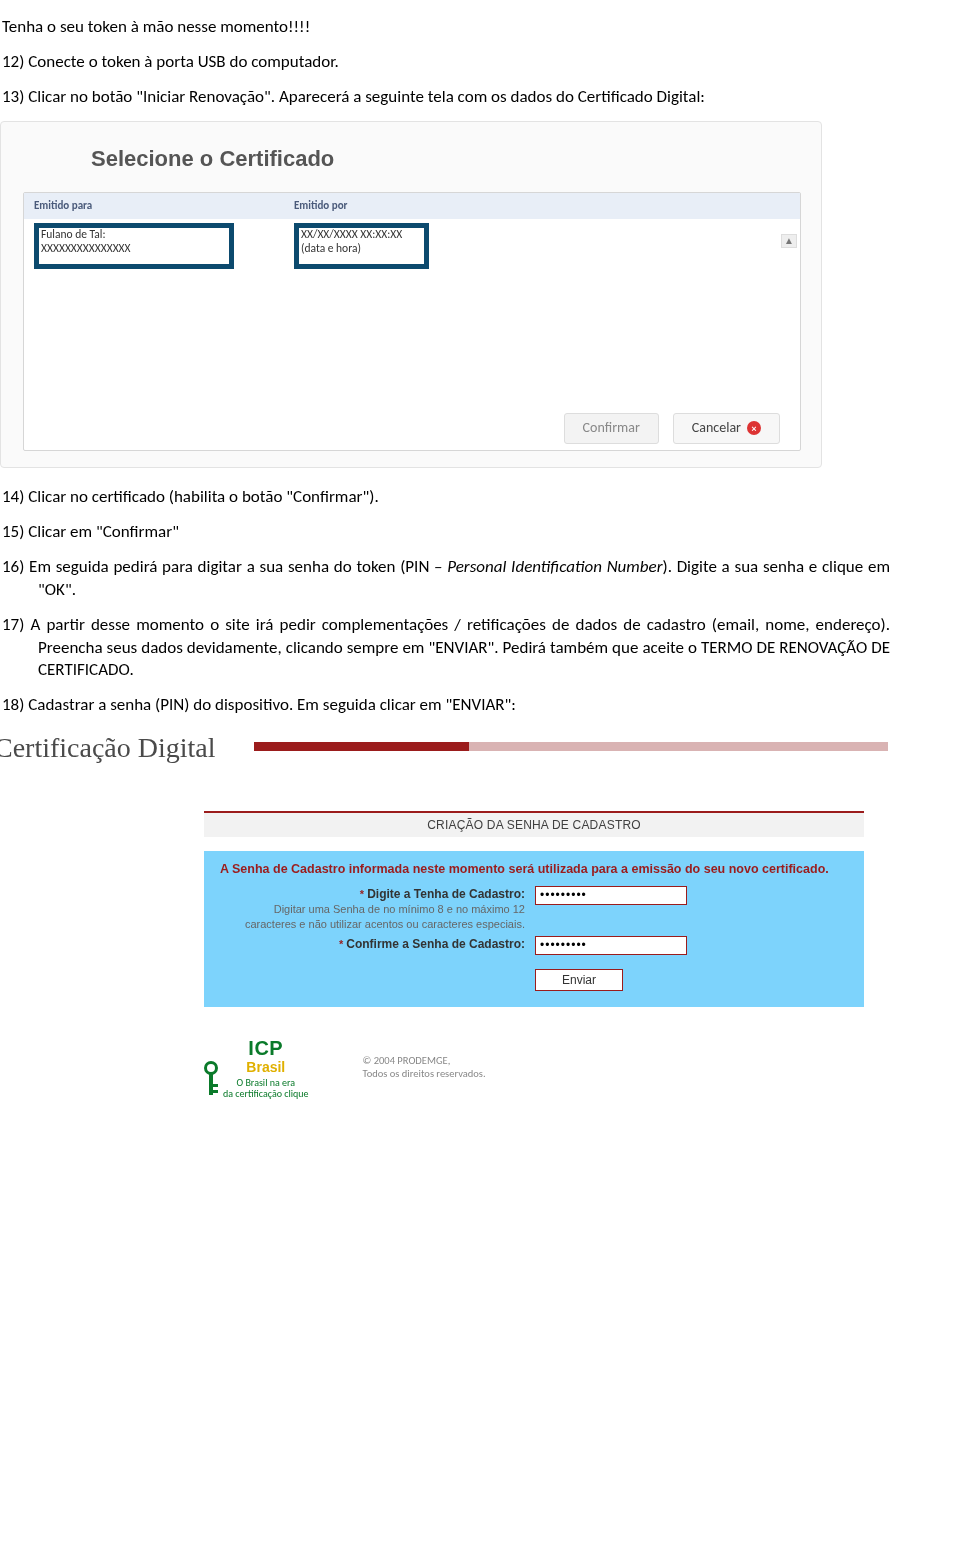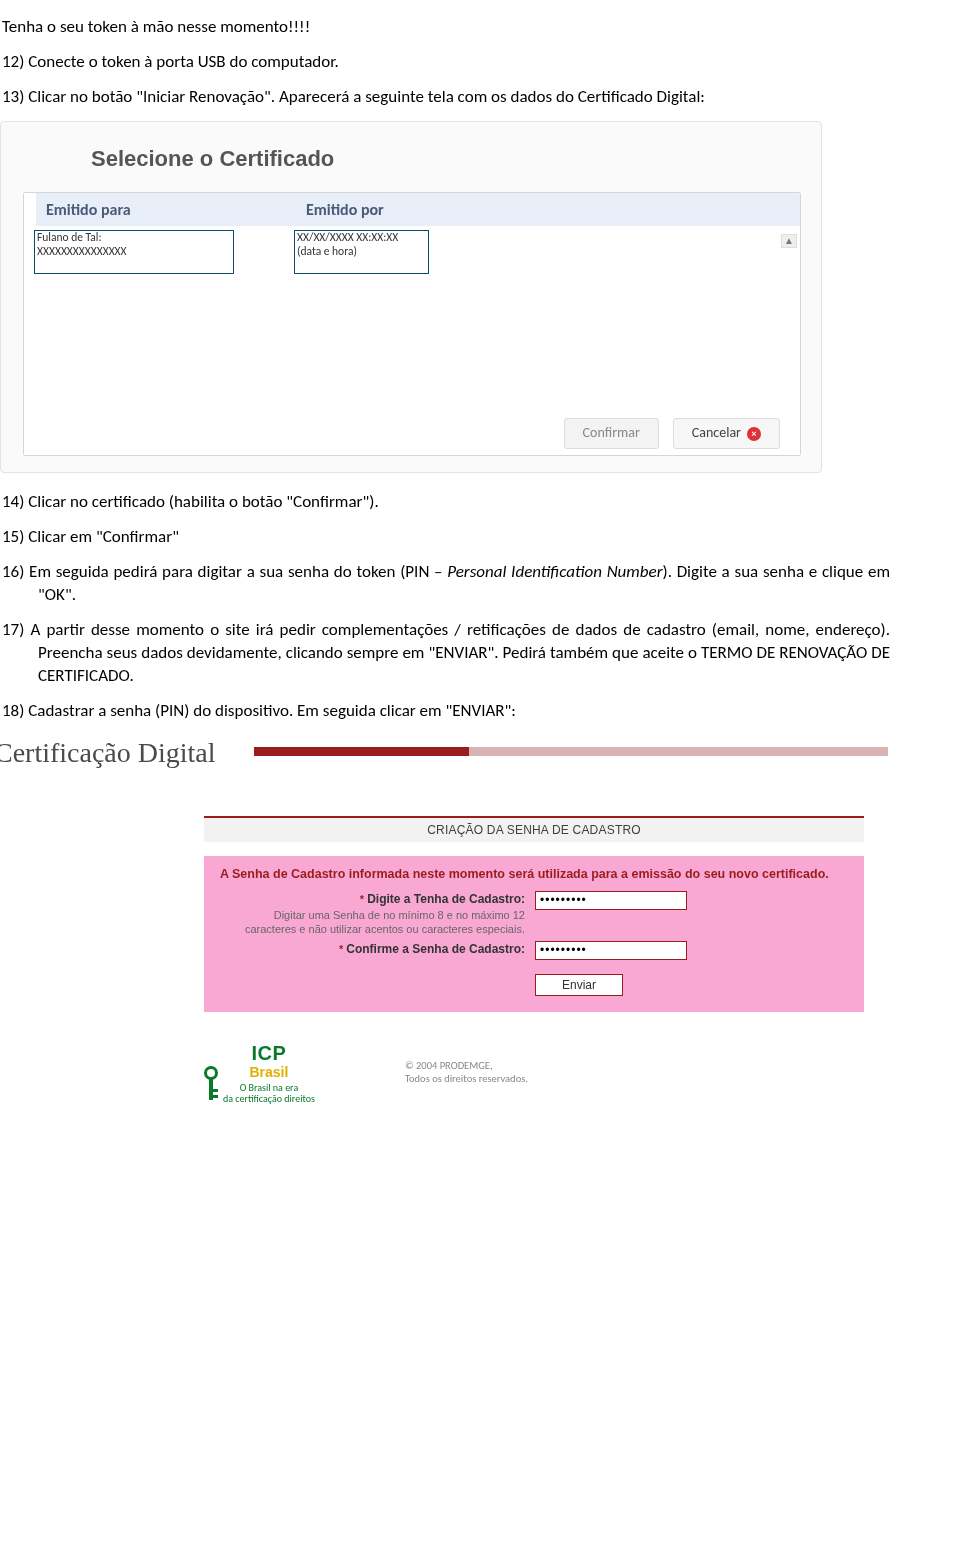--- a/index.html
+++ b/index.html
@@ -36,42 +36,41 @@
   .cert-table {
     margin: 0 22px;
     width: 778px;
     border: 1px solid #d6d6d6;
     border-radius: 2px;
     background: #fff;
   }
   .cert-head {
     display: flex;
     background: #e8eef7;
-    font-size: 16px;
+    font-size: 11px;
     color: #4a5a7a;
     font-weight: 600;
-    margin-left: 12px;
   }
   .cert-head .col { padding: 6px 10px; }
   .cert-body {
     display: flex;
     font-size: 11.5px;
     color: #333;
     min-height: 50px;
     padding-top: 2px;
   }
   .cert-body .col { padding: 2px 10px; }
   .col.c1 { width: 260px; }
   .col.c2 { width: 300px; }
   .col.c3 { flex: 1; }
   .cell-box {
-    border: 1px solid #0c4a6e;
+    border: 5px solid #0c4a6e;
     display: inline-block;
     width: 200px;
-    padding: 0 2px 14px 2px;
+    padding: 0 2px 8px 2px;
     line-height: 1.2;
   }
   .cell-box.narrow { width: 135px; }
   .cert-actions {
     display: flex;
     justify-content: flex-end;
     gap: 14px;
     padding: 12px 20px 6px 0;
   }
   .btn-flat {
@@ -131,21 +130,21 @@
   .form-header {
     border-top: 2px solid #9b1c1c;
     background: #f2f2f2;
     font-size: 12px;
     text-align: center;
     padding: 4px 0;
     color: #404040;
     letter-spacing: .2px;
   }
   .form-body {
-    background: #f9a8d4;
+    background: #7dd3fc;
     margin-top: 14px;
     padding: 10px 16px 16px 16px;
   }
   .form-warn {
     color: #9b1c1c;
     font-size: 12.5px;
     font-weight: bold;
     line-height: 1.35;
     margin-bottom: 8px;
   }
@@ -181,21 +180,21 @@
     background: #fff;
     font-size: 12px;
     padding: 2px 26px;
     margin-top: 10px;
     color: #333;
   }
 
   .footer-row {
     display: flex;
     align-items: center;
-    gap: 90px;
+    gap: 54px;
     margin: 28px 0 16px 210px;
   }
   .icp-logo { display: flex; align-items: flex-end; gap: 5px; }
   .icp-text { display: flex; flex-direction: column; align-items: center; }
   .icp-main {
     font-family: Arial Black, Arial; font-weight: 900;
     font-size: 20px; color: #0a7a2a; letter-spacing: .5px;
   }
   .icp-sub {
     font-family: Arial Black, Arial; font-weight: 900;
@@ -306,21 +305,21 @@
         <div class="ring"></div>
         <div class="shaft">
             <div class="tooth"></div>
             <div class="tooth t2"></div>
           </div>
       </div>
       <div class="icp-text">
         <div class="icp-main">ICP</div>
         <div class="icp-sub">Brasil</div>
         <div class="icp-tag">O Brasil na era</div>
-        <div class="icp-tag">da certificação direitos</div>
+        <div class="icp-tag">da certificação clique</div>
       </div>
     </div>
     <div class="copyright">
       <div>© 2004 PRODEMGE,</div>
       <div>Todos os direitos reservados.</div>
     </div>
   </div>
 </div>
 
 </body></html>

